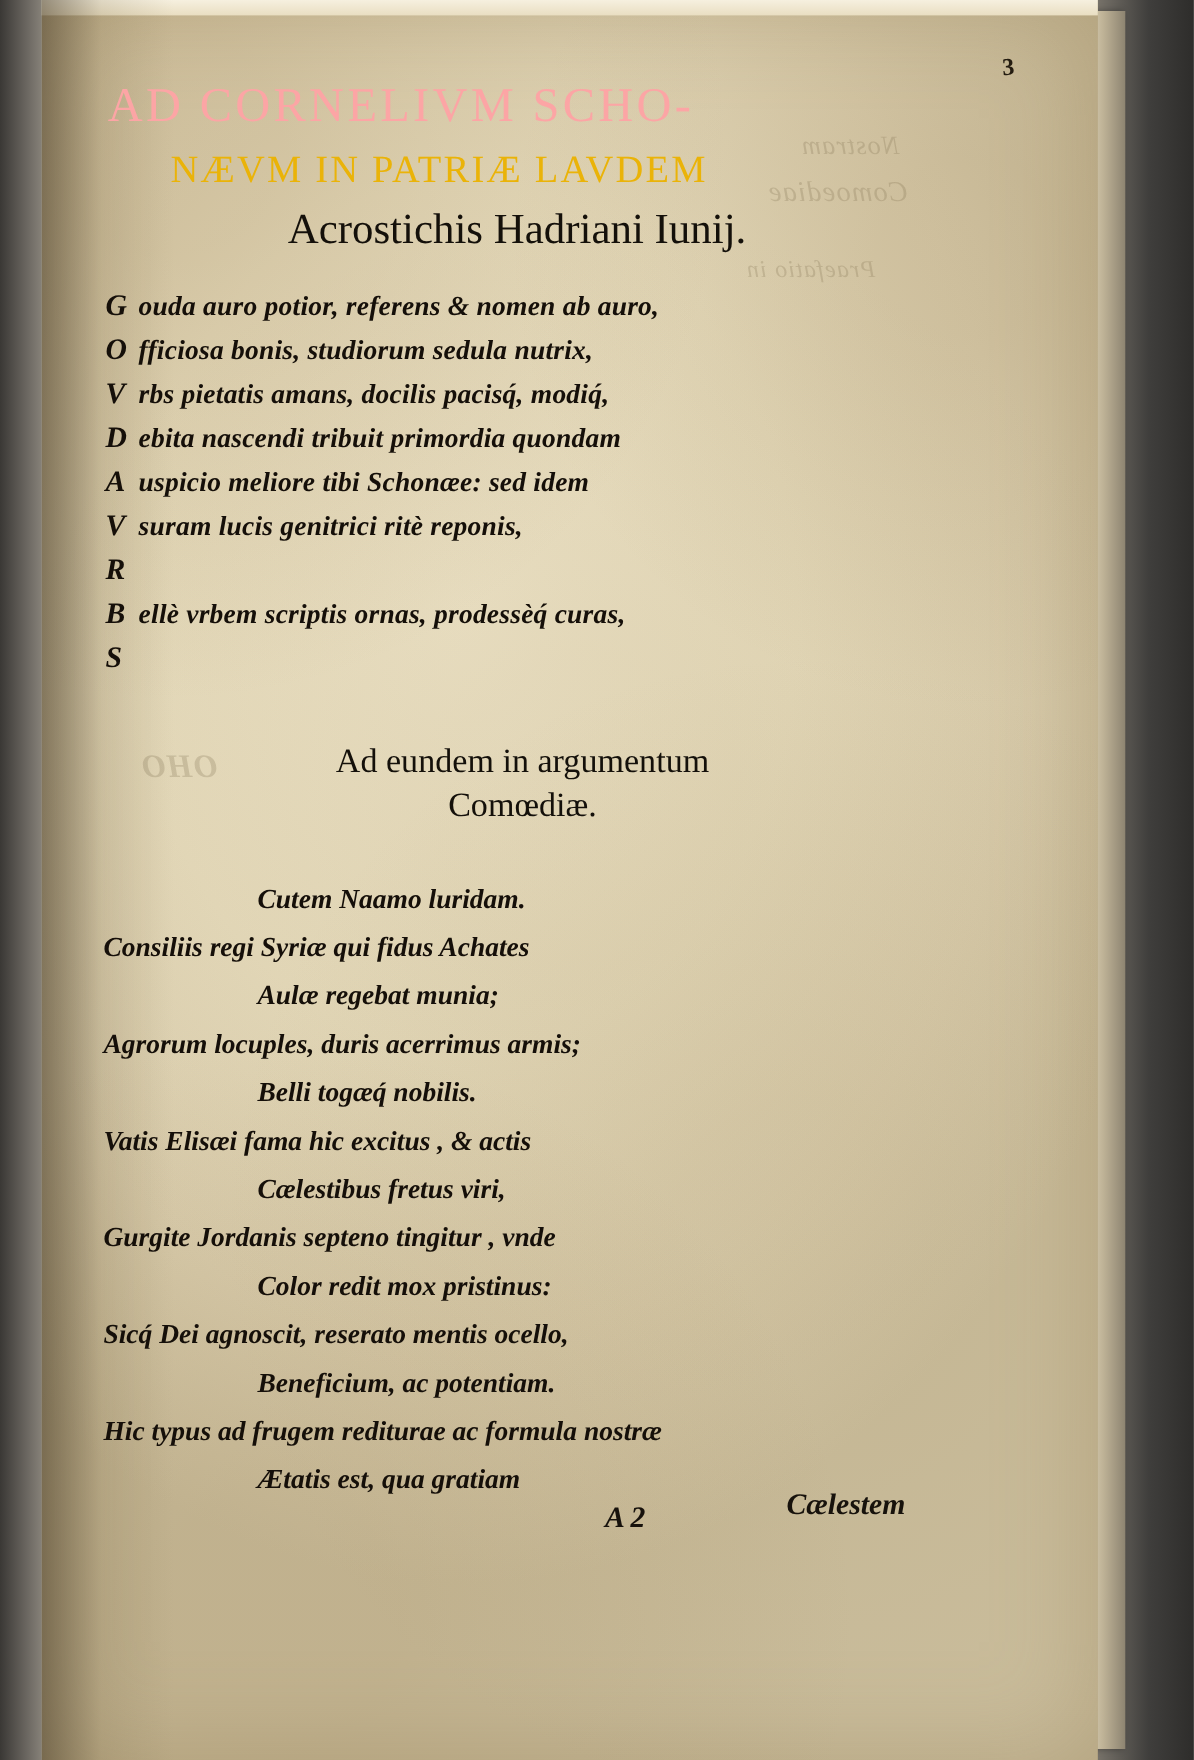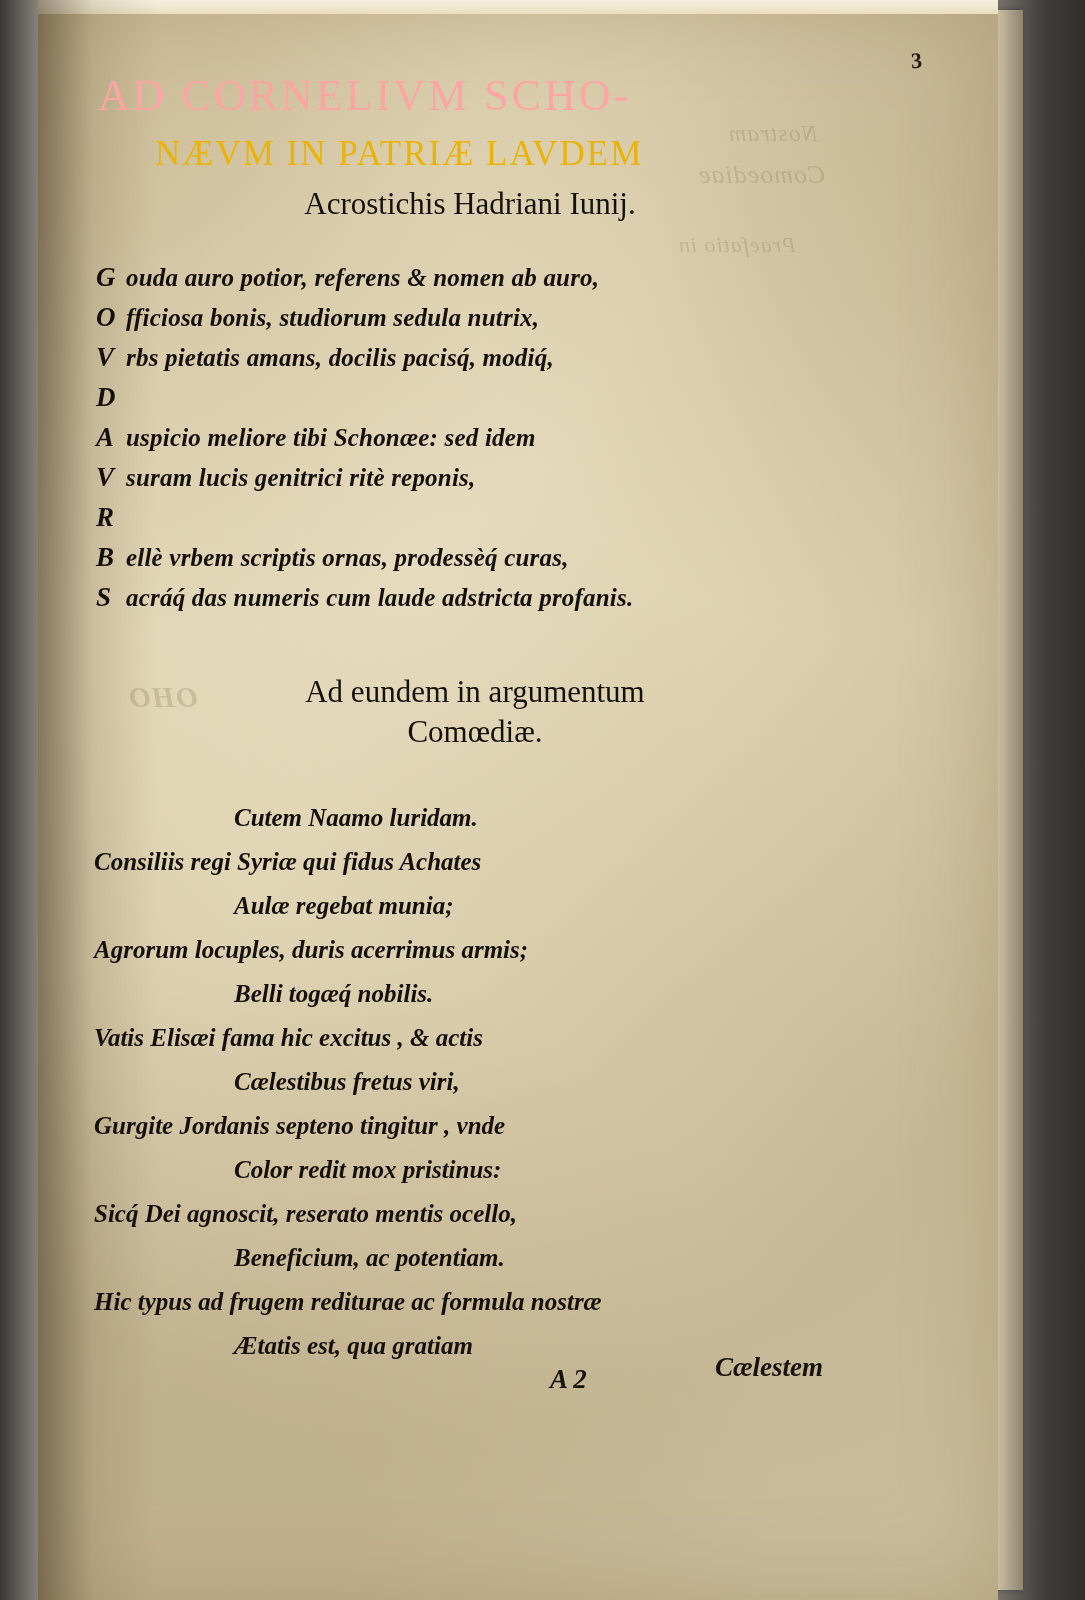--- a/index.html
+++ b/index.html
@@ -128,21 +128,21 @@
     font-size: 35px;
     letter-spacing: 2px;
     color: #eab308;
     white-space: nowrap;
   }
   .title-3 {
     position: absolute;
     left: 0; top: 186px;
     width: 820px;
     text-align: center;
-    font-size: 31px;
+    font-size: 39px;
     color: #14100a;
   }
 
   
   .acrostic {
     position: absolute;
     left: 36px; top: 262px;
     width: 830px;
   }
   .acr-line {
@@ -253,39 +253,39 @@
       <div class="acr-line">
         <span class="acr-cap">O</span>
         <span class="acr-text">fficiosa bonis, studiorum sedula nutrix,</span>
       </div>
       <div class="acr-line">
         <span class="acr-cap">V</span>
         <span class="acr-text">rbs pietatis amans, docilis pacisq́, modiq́,</span>
       </div>
       <div class="acr-line">
         <span class="acr-cap">D</span>
+        <span class="acr-text">ebita nascendi tribuit primordia quondam</span>
       </div>
       <div class="acr-line">
         <span class="acr-cap">A</span>
         <span class="acr-text">uspicio meliore tibi Schonæe: sed idem</span>
       </div>
       <div class="acr-line">
         <span class="acr-cap">V</span>
         <span class="acr-text">suram lucis genitrici ritè reponis,</span>
       </div>
       <div class="acr-line">
         <span class="acr-cap">R</span>
       </div>
       <div class="acr-line">
         <span class="acr-cap">B</span>
         <span class="acr-text">ellè vrbem scriptis ornas, prodessèq́ curas,</span>
       </div>
       <div class="acr-line">
         <span class="acr-cap">S</span>
-        <span class="acr-text">acráq́ das numeris cum laude adstricta profanis.</span>
       </div>
     </div>
 
     <div class="subhead">
       <span>Ad eundem in argumentum</span>
       <span class="l2">Comœdiæ.</span>
     </div>
 
     <div class="poem2">
       <div class="p2-line indent">Cutem Naamo luridam.</div>

